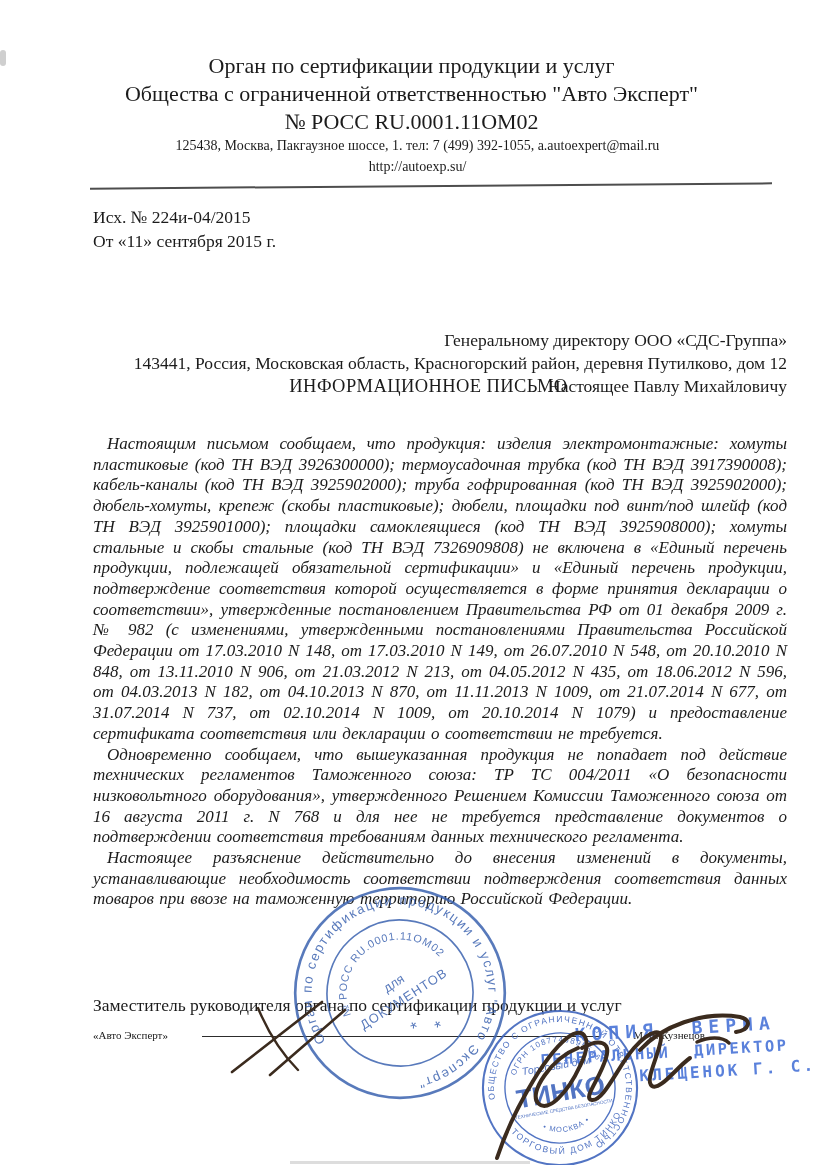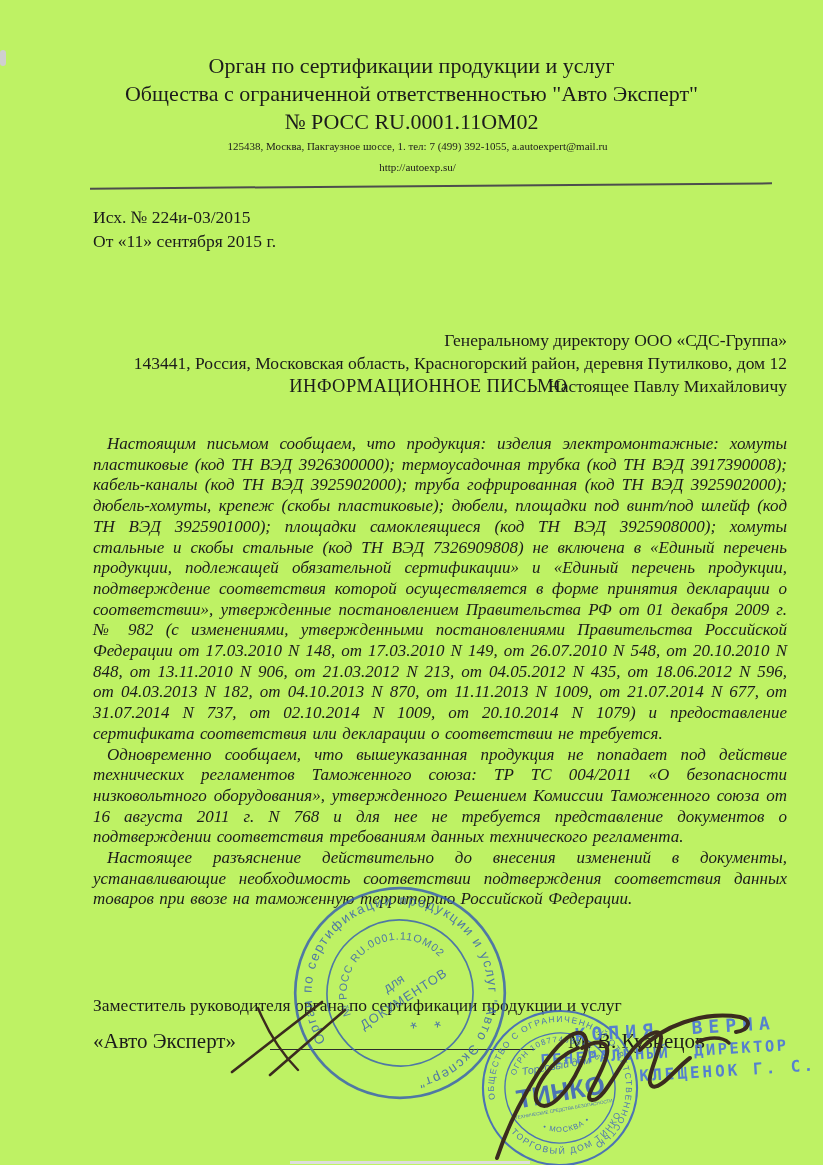--- a/index.html
+++ b/index.html
@@ -1,39 +1,39 @@
 <!DOCTYPE html>
 <html><head>
 <meta charset="utf-8">
 <style>
   html,body{margin:0;padding:0;background:#e8e8e8;}
   .page{
-    position:relative;width:823px;height:1165px;background:#bef264;
+    position:relative;width:823px;height:1165px;background:#ffffff;
     overflow:hidden;font-family:"Liberation Serif","DejaVu Serif",serif;
     color:#1b1b1b;margin:0 auto;
   }
   .abs{position:absolute;}
   
   .hdr{top:52px;left:0;width:100%;text-align:center;}
   .hdr-big{font-size:22px;line-height:28px;}
-  .hdr-small{font-size:11px;line-height:20.5px;padding-left:12px;}
+  .hdr-small{font-size:14px;line-height:20.5px;padding-left:12px;}
   .divider{top:185px;left:90px;width:682px;height:2.2px;background:#4d4d4d;transform:rotate(-0.45deg);}
   
   .ref{top:206px;left:93px;font-size:17.5px;line-height:23.5px;}
   .ref .u{}
   
   .addr{top:281px;left:95px;width:692px;text-align:right;font-size:17.5px;line-height:23px;margin-top:48px;}
   
   .title{top:376px;left:0;width:100%;text-align:center;font-size:18.5px;letter-spacing:.4px;margin-left:17px;}
   
   .body{top:434px;left:93px;width:694px;font-size:17px;line-height:20.7px;text-align:justify;}
   .body p{margin:0;text-indent:14px;word-spacing:1.2px;font-style:italic;}
   
   .sig-pos{top:995px;left:93px;font-size:17.5px;}
-  .sig-row{top:1029px;left:93px;width:612px;display:flex;align-items:flex-end;font-size:21px;gap:28px;}
+  .sig-row{top:1029px;left:93px;width:612px;display:flex;align-items:flex-end;font-size:11px;gap:28px;}
   .sig-line{flex:1;border-bottom:1.6px solid #2c2c2c;margin:0 5px 4px 6px;height:2px;}
   
   .stamp-svg{pointer-events:none;}
   .cert-stamp{left:287px;top:880px;opacity:.85;}
   .tinko-stamp{left:478px;top:1006px;opacity:.9;}
   .copy-stamp{
     left:540px;top:1018px;transform:rotate(-3.5deg);color:#4d77d9;
     font-family:"DejaVu Sans Mono","Liberation Mono",monospace;font-weight:bold;opacity:.92;
   }
   .copy-l1{font-size:18px;letter-spacing:6px;word-spacing:16px;margin-left:36px;}
@@ -56,21 +56,21 @@
     <div class="hdr-big">Орган по сертификации продукции и услуг</div>
     <div class="hdr-big">Общества с ограниченной ответственностью "Авто Эксперт"</div>
     <div class="hdr-big">№ РОСС RU.0001.11ОМ02</div>
     <div class="hdr-small">125438, Москва, Пакгаузное шоссе, 1. тел: 7 (499) 392-1055, a.autoexpert@mail.ru</div>
     <div class="hdr-small">http://autoexp.su/</div>
   </div>
 
   <div class="abs divider"></div>
 
   <div class="abs ref">
-    <div>Исх. № 224и-03/2015</div>
+    <div>Исх. № 224и-04/2015</div>
     <div><span>От </span><span class="u">«11» сентября 2015 г.</span></div>
   </div>
 
   <div class="abs addr">
     <div>Генеральному директору ООО «СДС-Группа»</div>
     <div>143441, Россия, Московская область, Красногорский район, деревня Путилково, дом 12</div>
     <div>Настоящее Павлу Михайловичу</div>
   </div>
 
   <div class="abs title">ИНФОРМАЦИОННОЕ ПИСЬМО</div>

